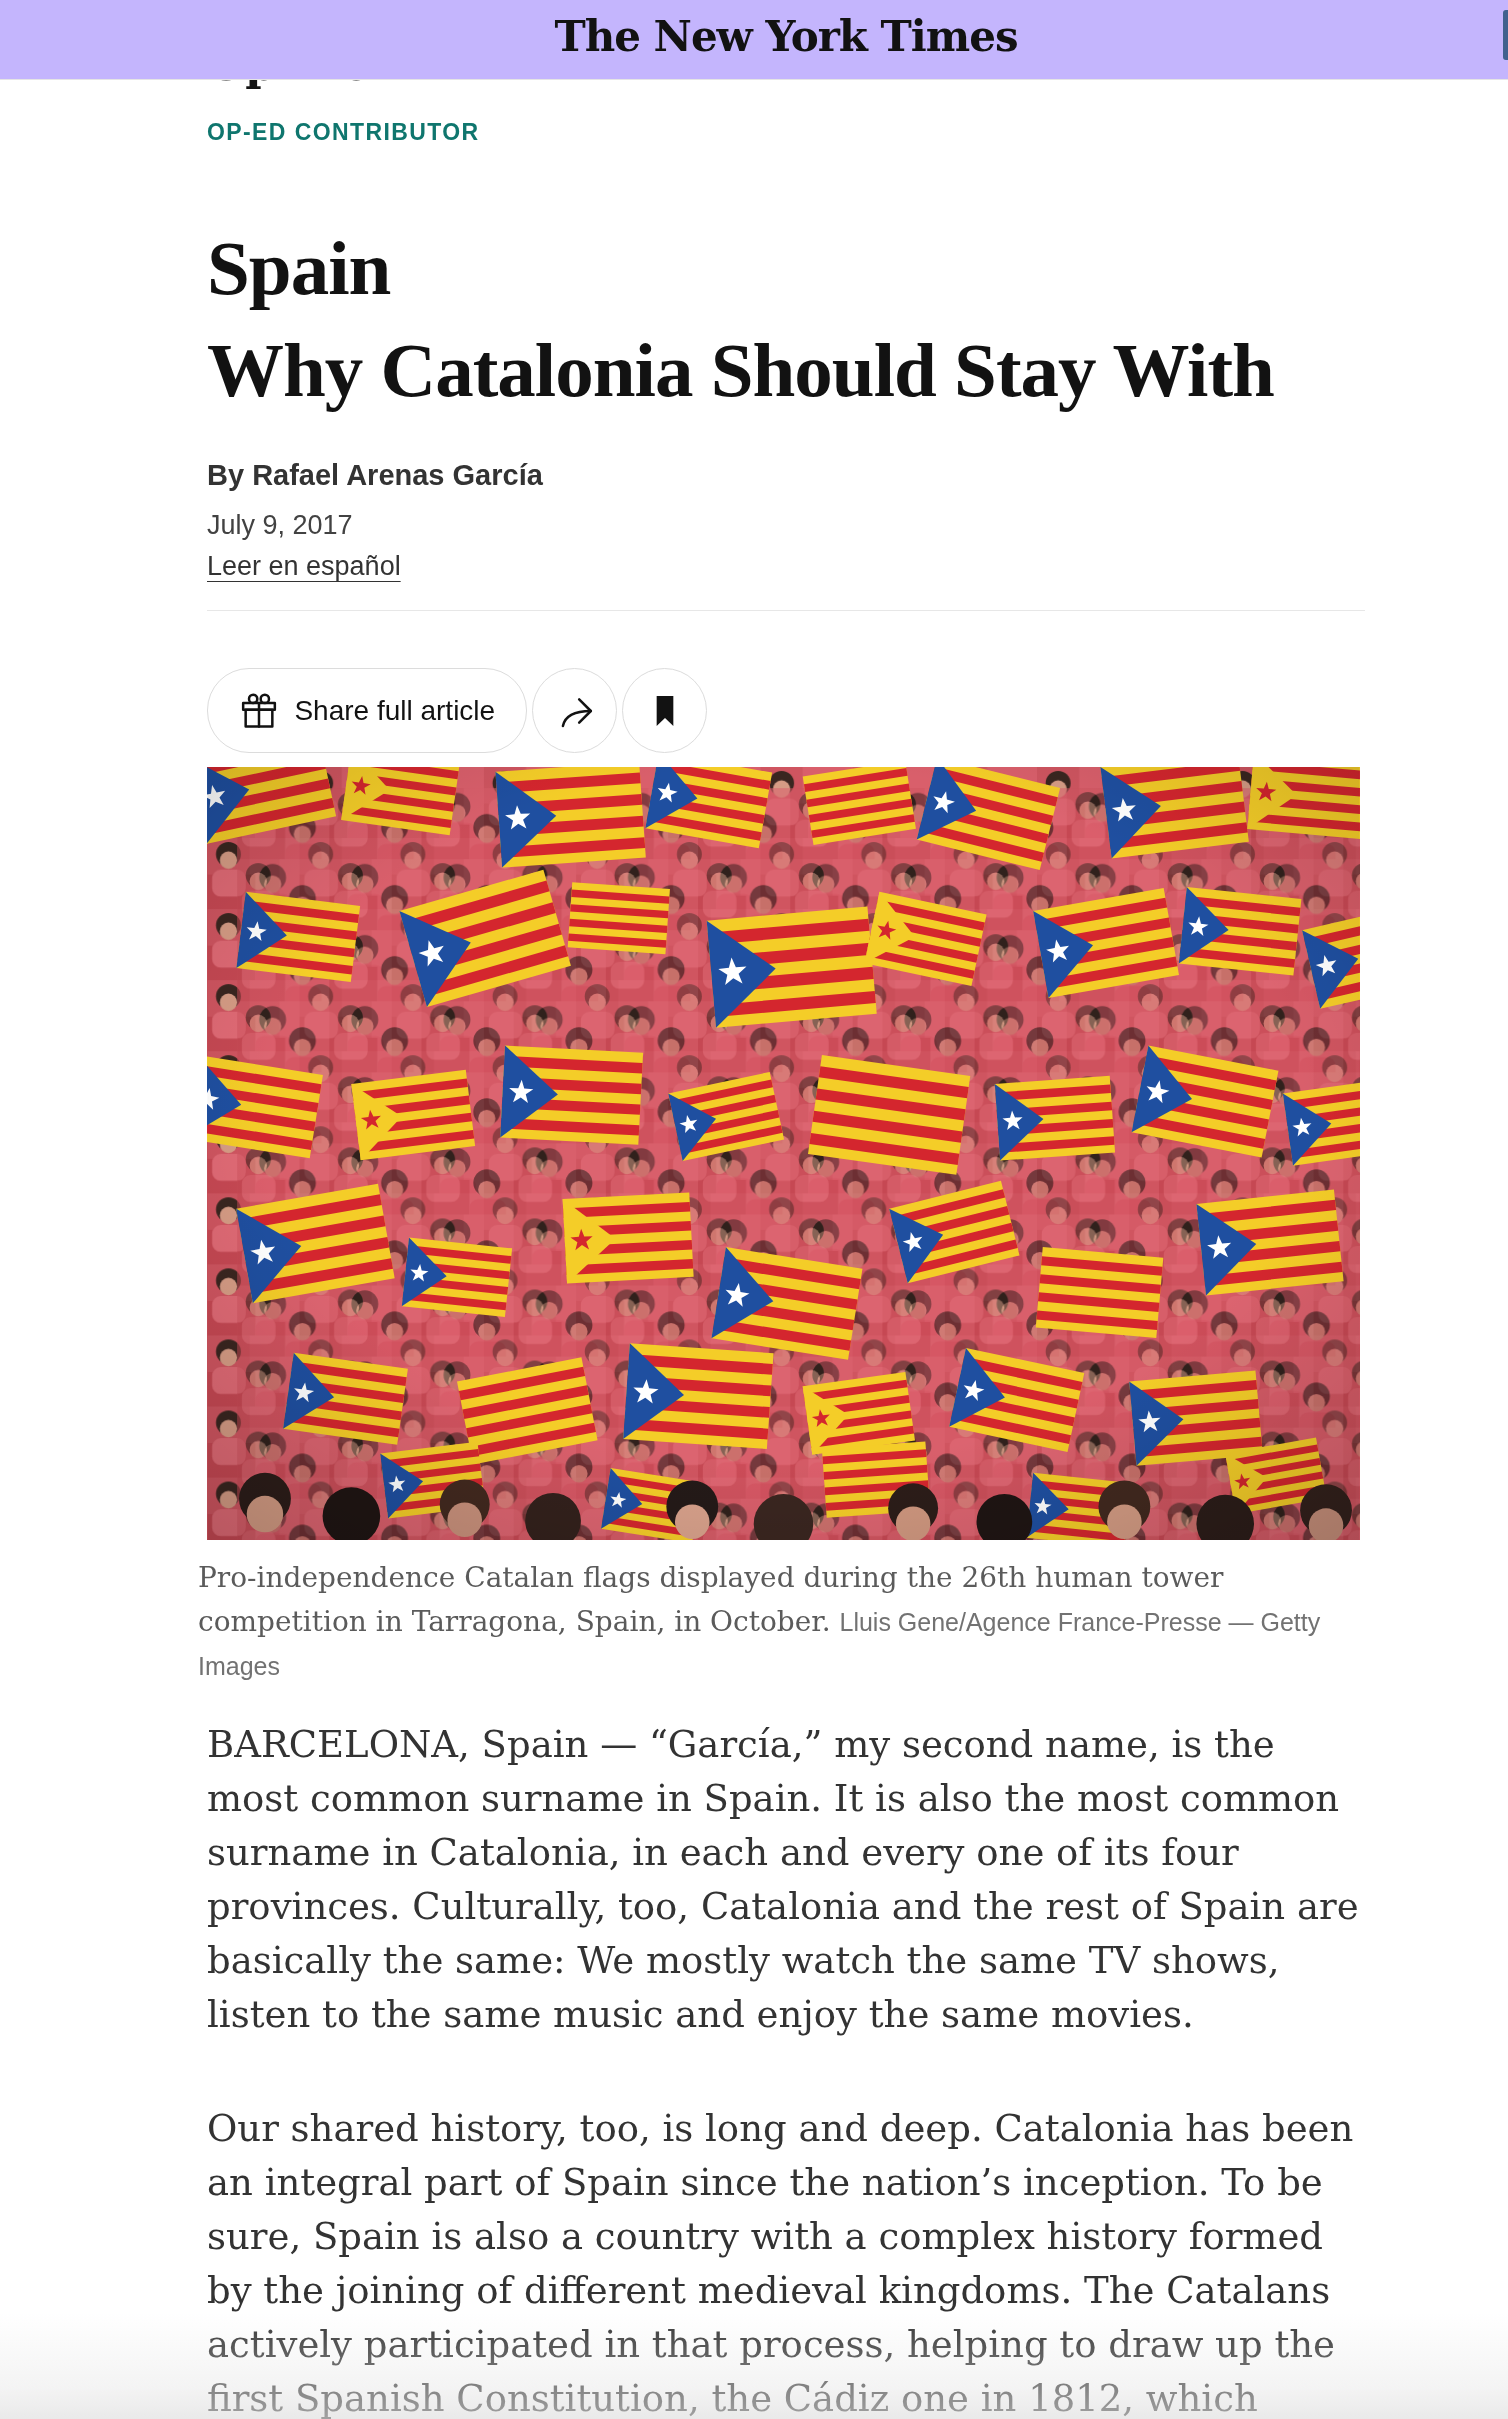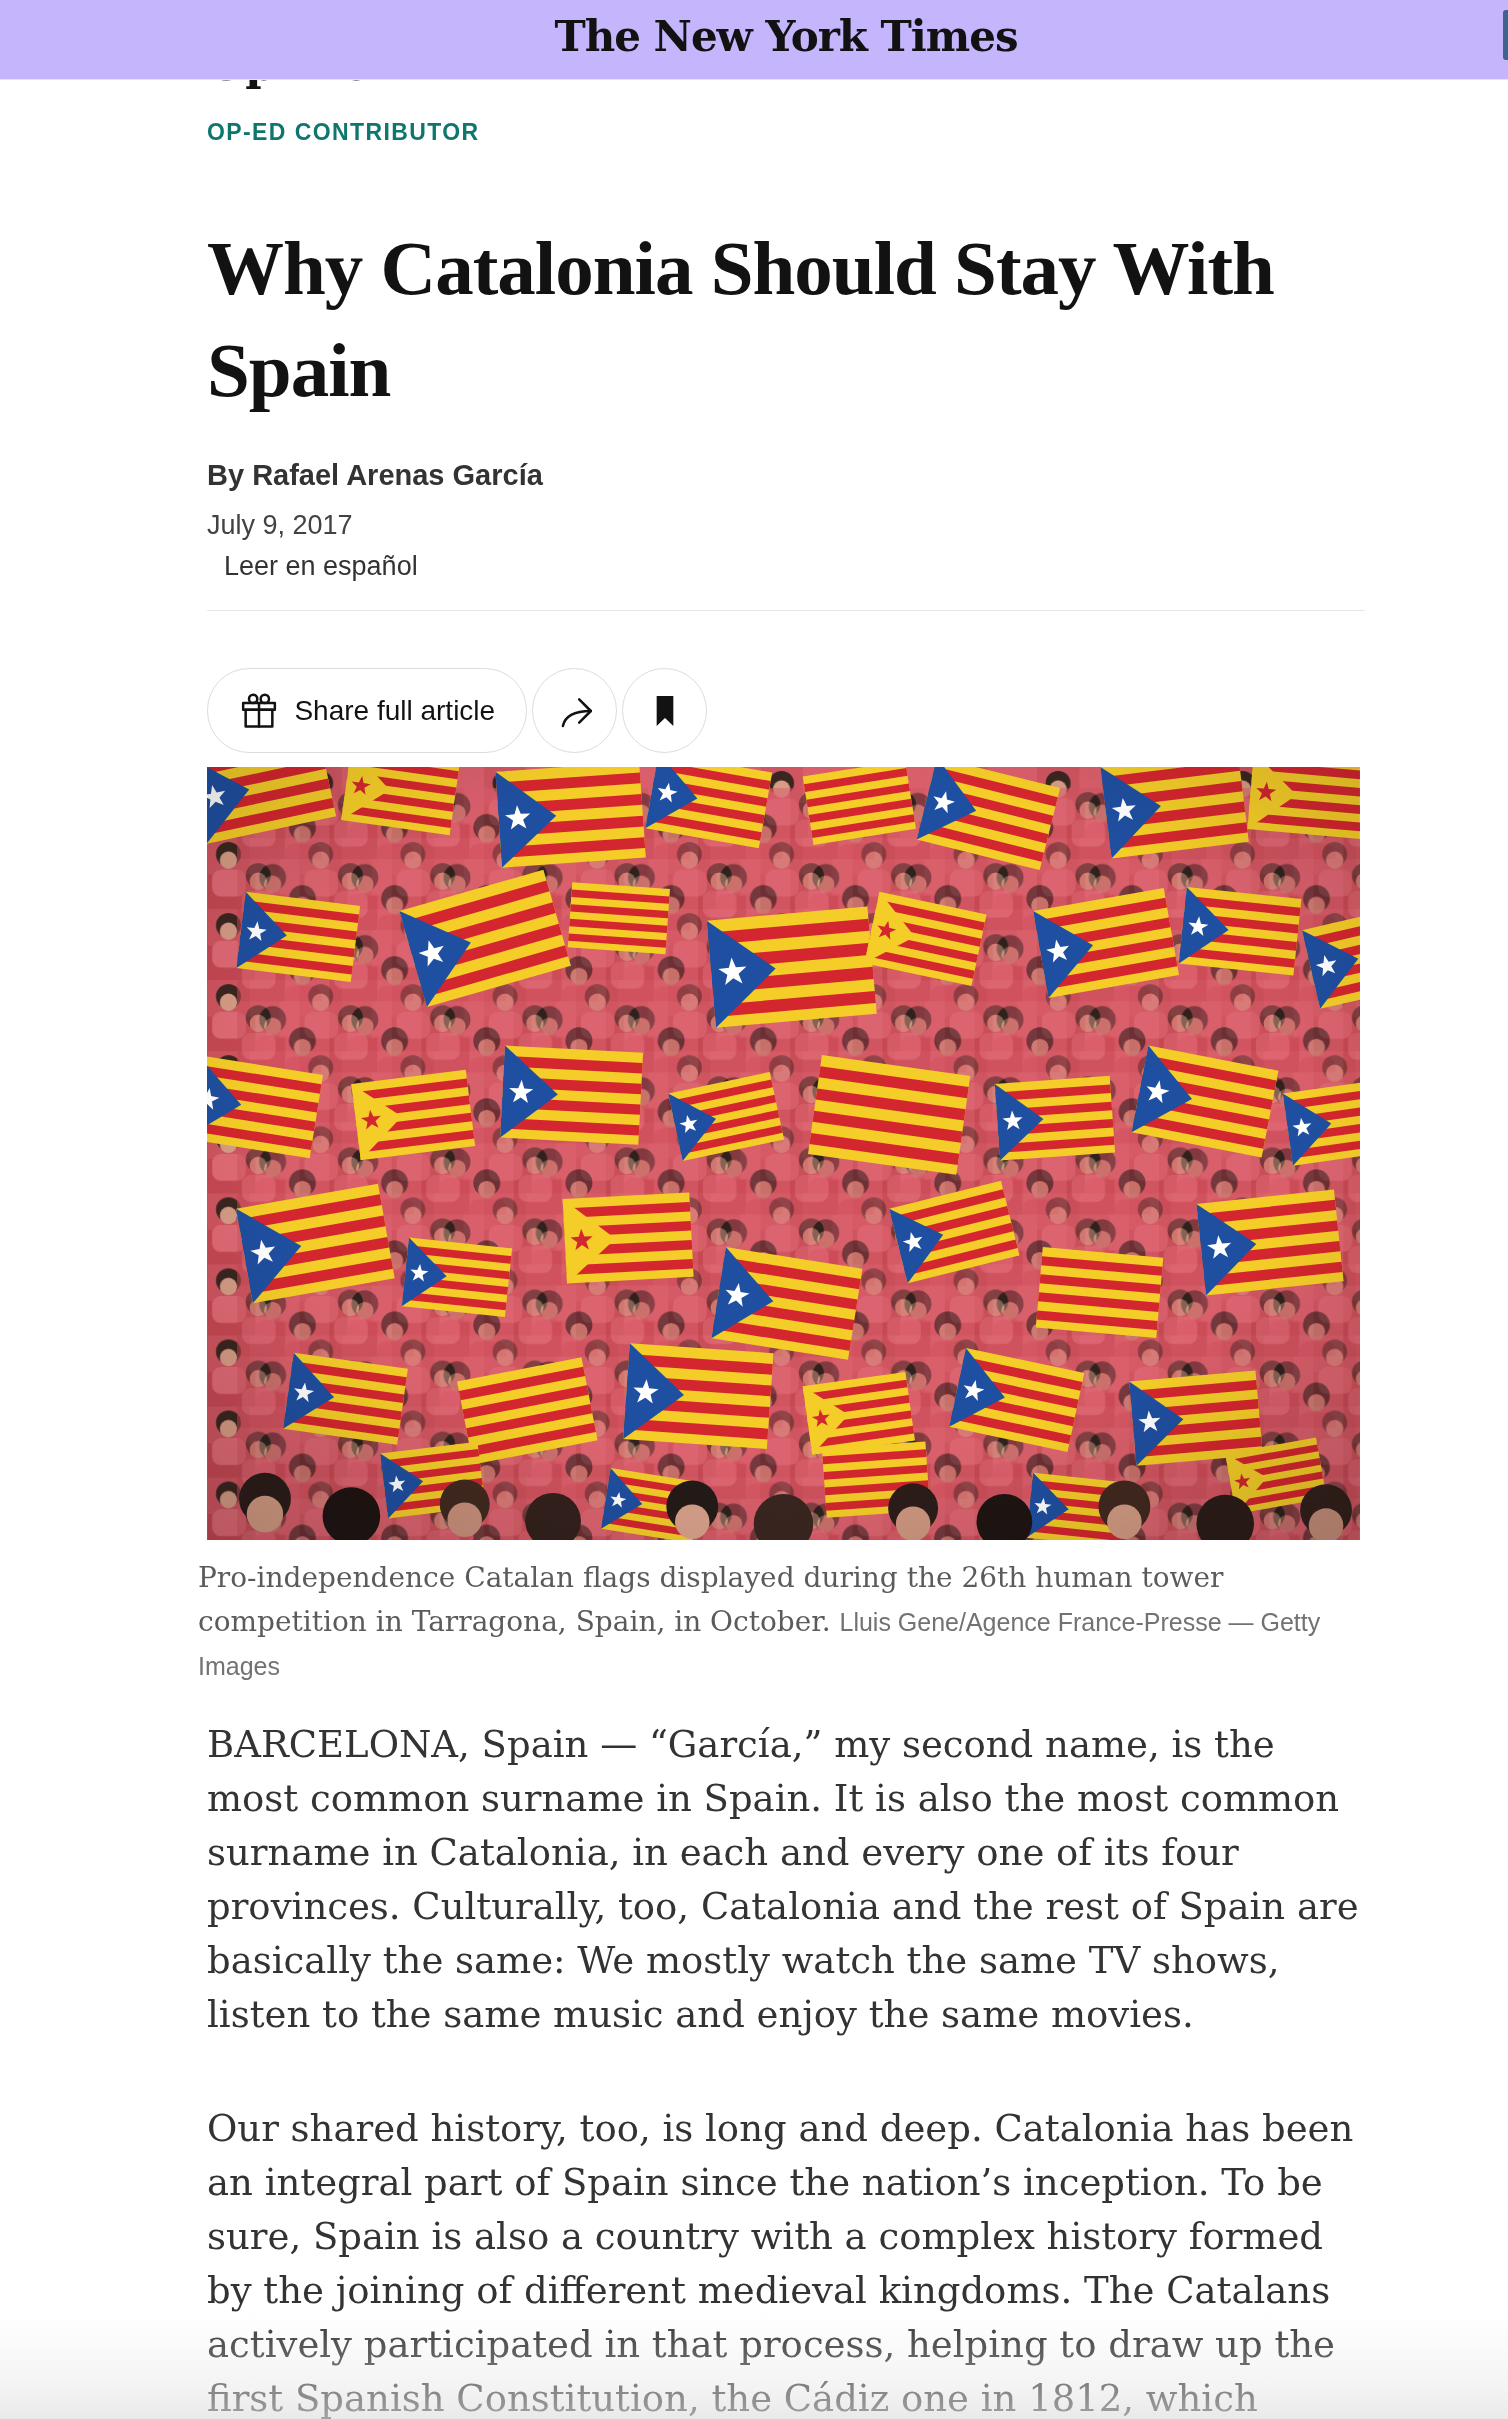--- a/index.html
+++ b/index.html
@@ -25,22 +25,22 @@
   
   .kicker{position:absolute;top:119px;left:207px;font-size:23px;font-weight:700;
           letter-spacing:1.4px;color:#0f766e;}
   .headline{position:absolute;top:165px;left:207px;width:1167px;
             font-family:"Liberation Serif","DejaVu Serif",serif;font-weight:700;
             font-size:77px;line-height:102px;letter-spacing:-1px;color:#121212;}
   .headline span{display:block;white-space:nowrap;}
   .byline{position:absolute;top:459px;left:207px;font-size:29px;font-weight:700;color:#333333;}
   .pub-date{position:absolute;top:510px;left:207px;font-size:27px;color:#424242;}
   .lang-link{position:absolute;top:551px;left:207px;font-size:27px;color:#333333;
-             text-underline-offset:5.8px;text-decoration-thickness:1.4px;
-             cursor:pointer;margin-left:17px;}
+             text-decoration:underline;text-underline-offset:5.8px;text-decoration-thickness:1.4px;
+             cursor:pointer;}
   .top-rule{position:absolute;top:610px;left:207px;width:1158px;height:0;
             border-top:1.9px solid #e7e7e7;}
 
   
   .share-row{position:absolute;top:668px;left:207px;height:85px;display:flex;align-items:center;gap:5px;}
   .share-pill{display:flex;align-items:center;gap:15.4px;height:85px;padding:0 31px;
               border:1.4px solid #dcdcdc;border-radius:42px;background:#fff;cursor:pointer;}
   .share-pill .label{font-size:28px;color:#121212;}
   .icon-btn{width:85px;height:85px;border:1.4px solid #dcdcdc;border-radius:50%;background:#fff;
             display:flex;align-items:center;justify-content:center;cursor:pointer;box-sizing:border-box;}
@@ -77,22 +77,22 @@
     <div class="masthead-inner">
       <span class="nyt-logo">The New York Times</span>
     </div>
   </header>
 
   <div class="scroll-thumb"></div>
 
   <div class="kicker">OP-ED CONTRIBUTOR</div>
 
   <h1 class="headline">
+    <span>Spain</span>
     <span>Why Catalonia Should Stay With</span>
-    <span>Spain</span>
   </h1>
 
   <div class="byline">By Rafael Arenas García</div>
   <div class="pub-date">July 9, 2017</div>
   <a class="lang-link">Leer en español</a>
 
   <div class="top-rule"></div>
 
   <div class="share-row">
     <button class="share-pill">

